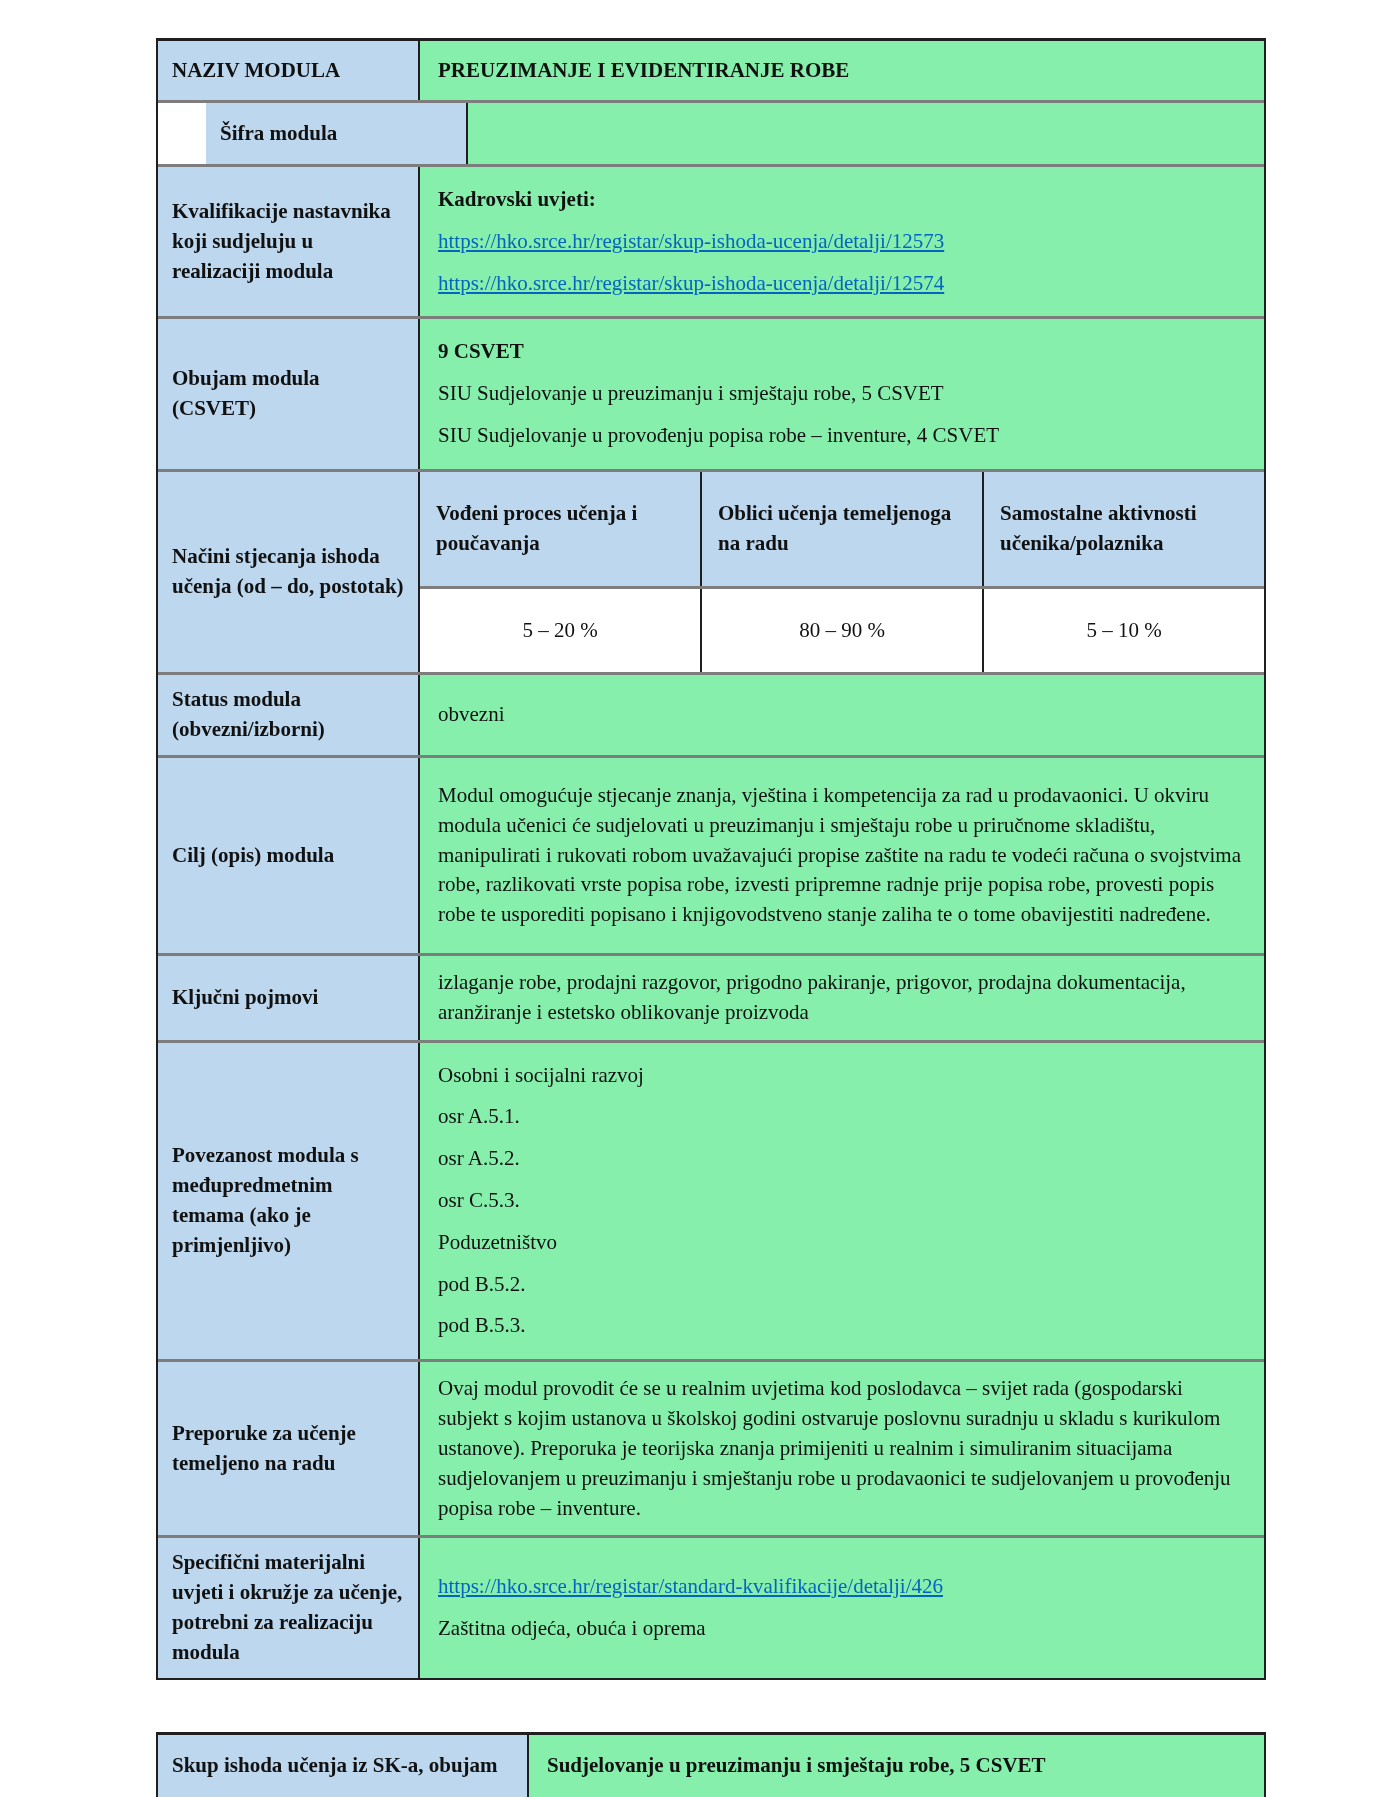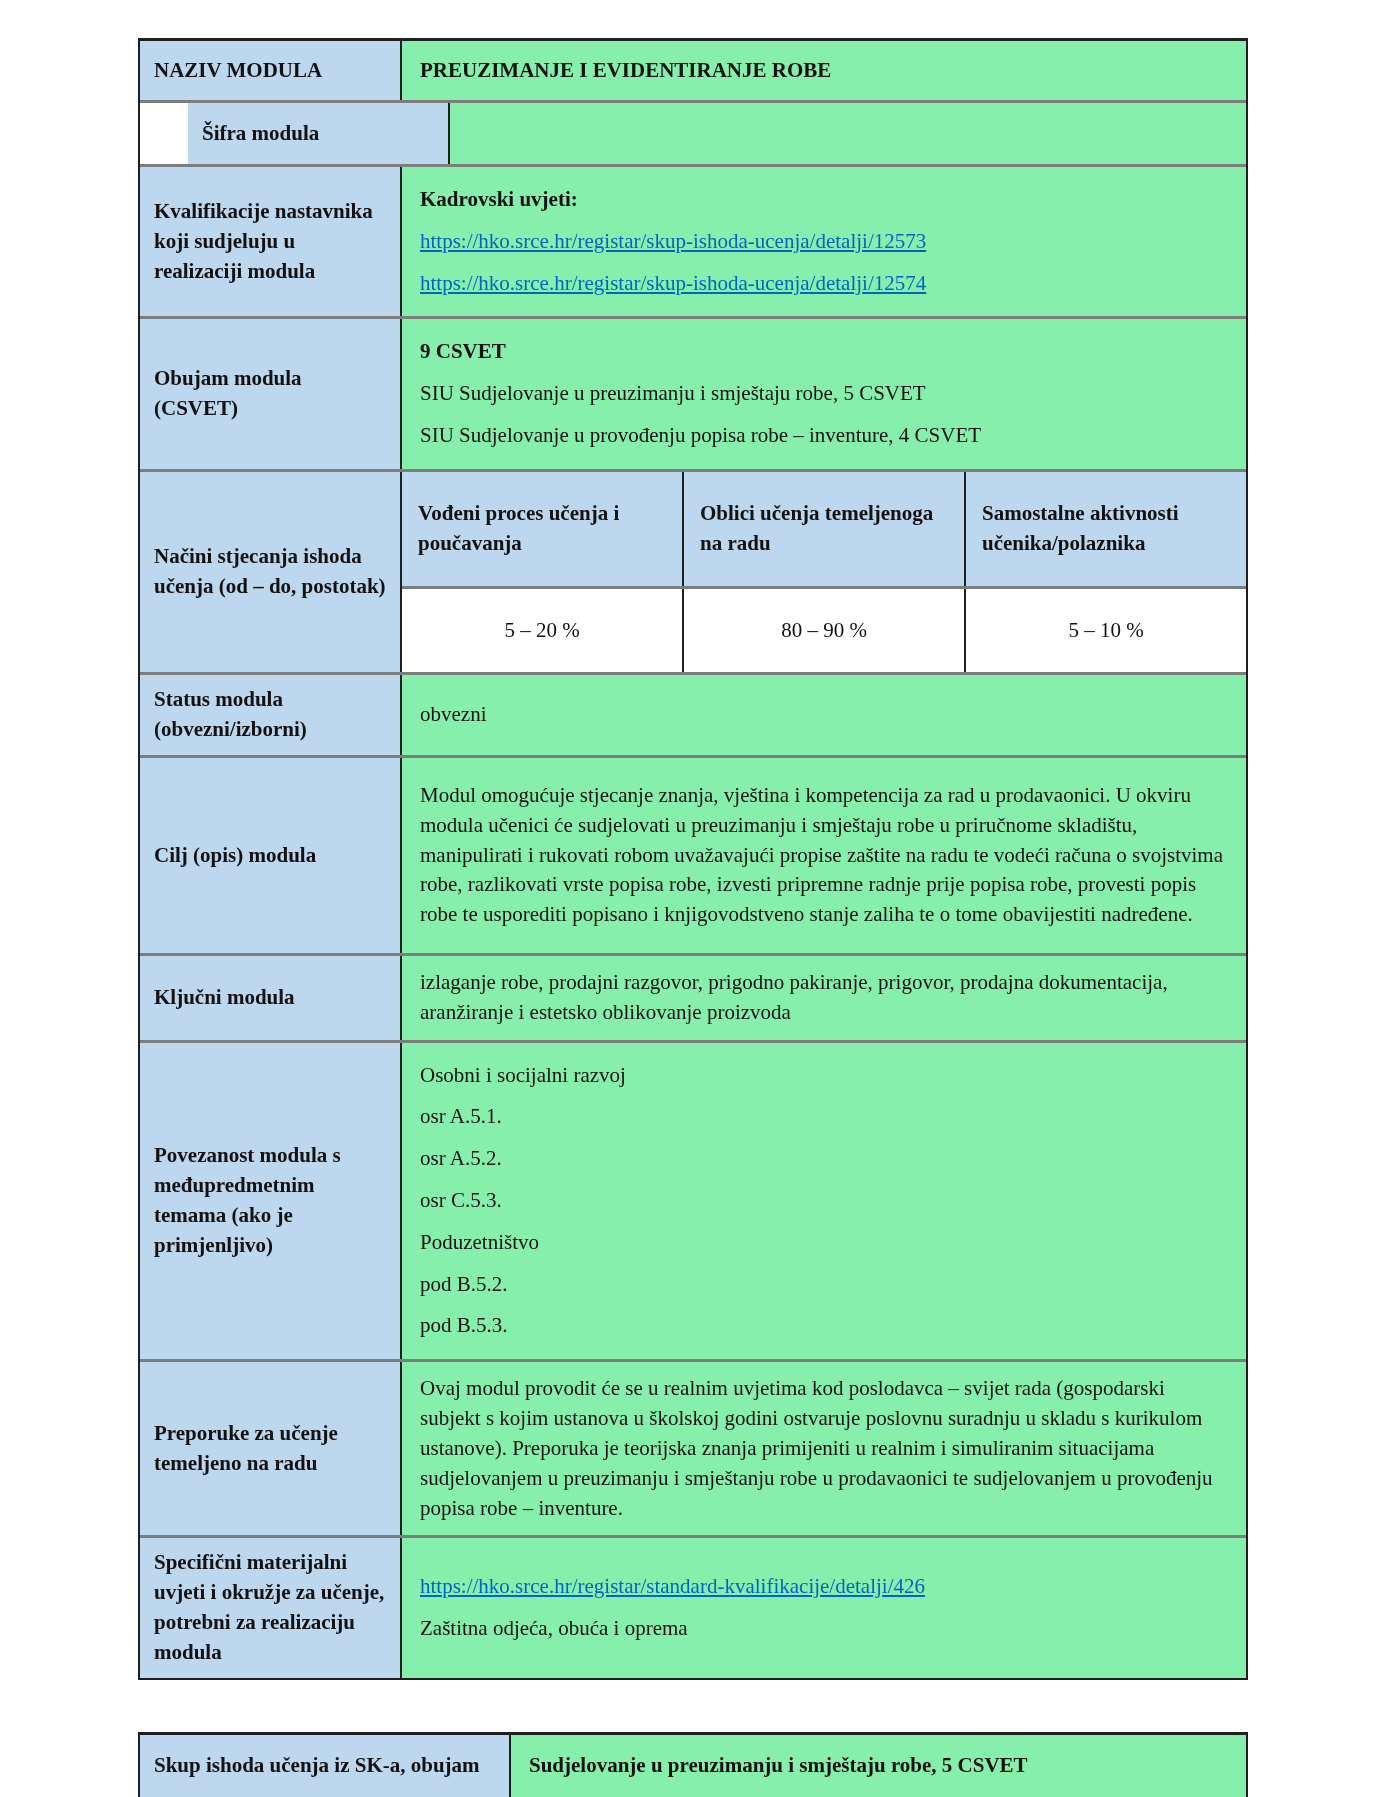--- a/index.html
+++ b/index.html
@@ -7,20 +7,21 @@
     width:1386px;height:1797px;background:#ffffff;
     font-family:"Liberation Serif","DejaVu Serif",serif;
     color:#111111;font-size:21px;line-height:1.42;
     -webkit-font-smoothing:antialiased;
   }
   .page{padding:38px 138px 0 138px;}
   .doc-table{
     width:1110px;box-sizing:border-box;
     border:2px solid #1f1f1f;
     border-top:3px solid #1f1f1f;
+    margin-left:18px;
   }
   .t-row{display:flex;border-bottom:3px solid #7d7d7d;box-sizing:border-box;}
   .t-row:last-child{border-bottom:none;}
   .label-cell{
     width:262px;flex:0 0 262px;box-sizing:border-box;
     background:#BDD7EE;border-right:2px solid #1f1f1f;
     padding:10px 14px;display:flex;align-items:center;
     font-weight:bold;
   }
   .value-cell{
@@ -148,21 +149,21 @@
       <div class="label-cell">
         <span>Cilj (opis) modula</span>
       </div>
       <div class="value-cell">
         <span>Modul omogućuje stjecanje znanja, vještina i kompetencija za rad u prodavaonici. U okviru modula učenici će sudjelovati u preuzimanju i smještaju robe u priručnome skladištu, manipulirati i rukovati robom uvažavajući propise zaštite na radu te vodeći računa o svojstvima robe, razlikovati vrste popisa robe, izvesti pripremne radnje prije popisa robe, provesti popis robe te usporediti popisano i knjigovodstveno stanje zaliha te o tome obavijestiti nadređene.</span>
       </div>
     </div>
 
     <div class="t-row min-r8">
       <div class="label-cell">
-        <span>Ključni modula</span>
+        <span>Ključni pojmovi</span>
       </div>
       <div class="value-cell">
         <span>izlaganje robe, prodajni razgovor, prigodno pakiranje, prigovor, prodajna dokumentacija, aranžiranje i estetsko oblikovanje proizvoda</span>
       </div>
     </div>
 
     <div class="t-row min-r9">
       <div class="label-cell">
         <span>Povezanost modula s međupredmetnim temama (ako je primjenljivo)</span>
       </div>

